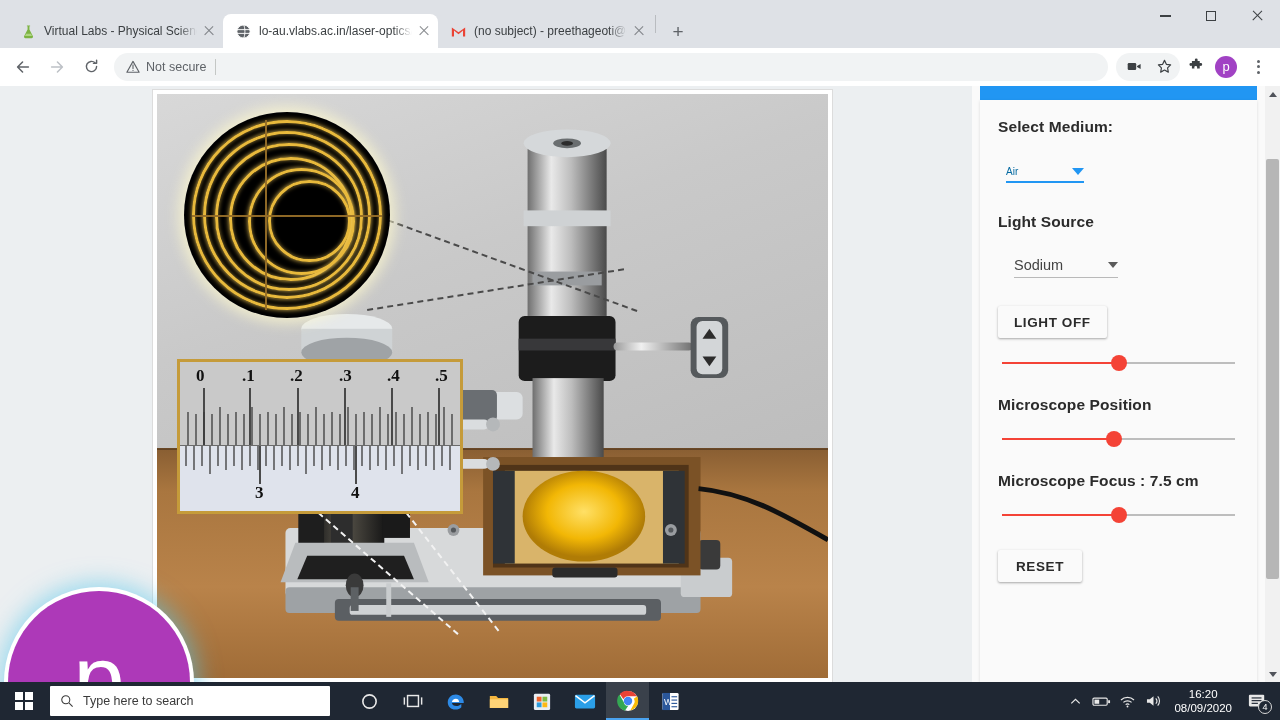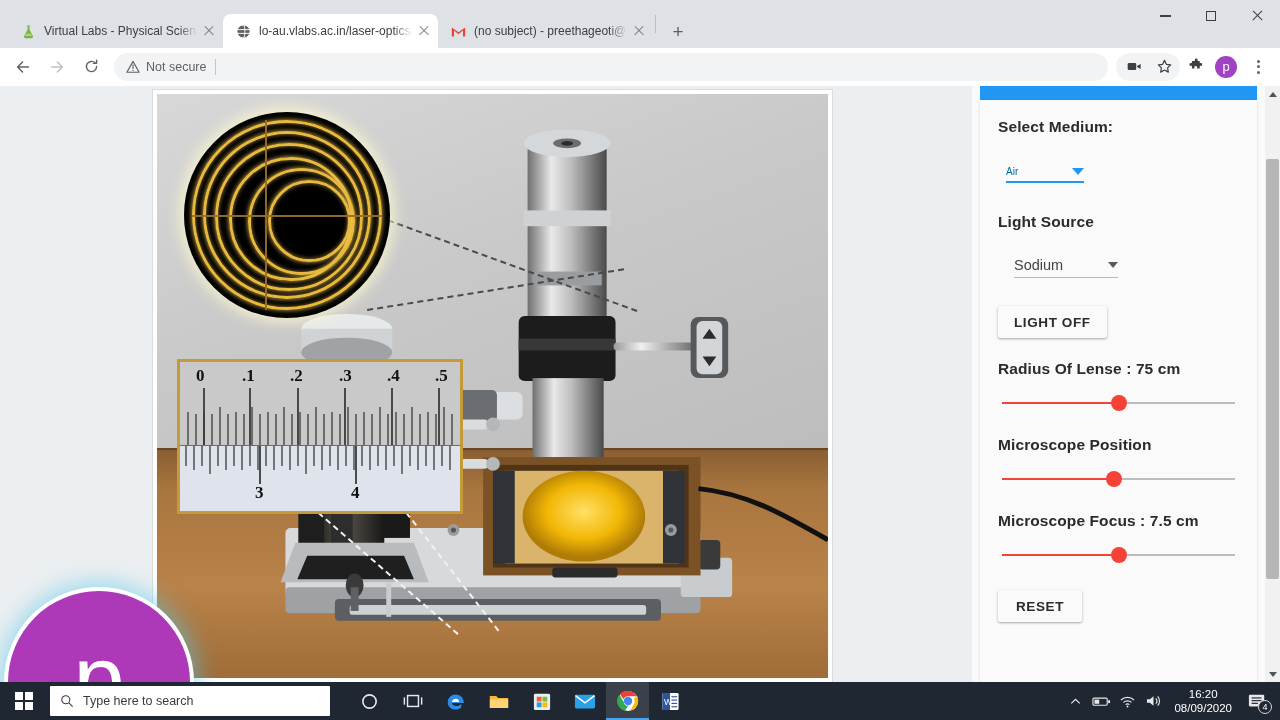--- a/index.html
+++ b/index.html
@@ -645,21 +645,20 @@
             <div class="sel-under-gray">
               <span class="sel-val-gray">Sodium</span>
               <span class="caret-gray"></span>
             </div>
           </div>
 
           <div class="btn-row" style="margin-top:28px;">
             <button class="flatbtn">LIGHT OFF</button>
           </div>
 
-          <div class="lbl-bold sect-lbl">Radius Of Lense : 75 cm</div>
           <div class="slider">
             <div class="sl-track-left" style="width:50%;"></div>
             <div class="sl-track-right" style="width:50%;"></div>
             <div class="sl-thumb" style="left:50%;"></div>
           </div>
 
           <div class="lbl-bold sect-lbl">Microscope Position</div>
           <div class="slider">
             <div class="sl-track-left" style="width:48%;"></div>
             <div class="sl-track-right" style="width:52%;"></div>

